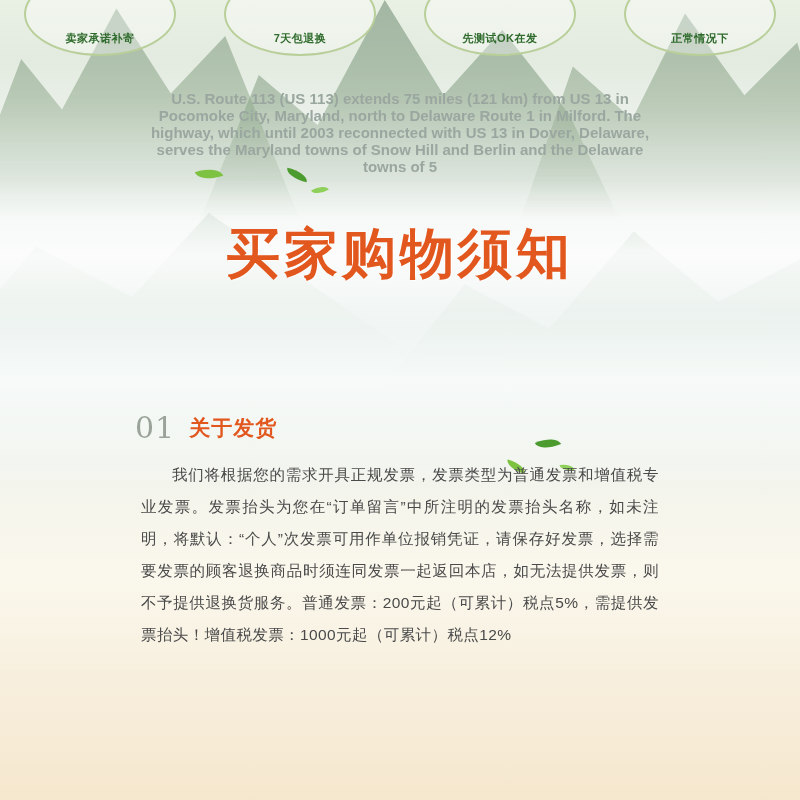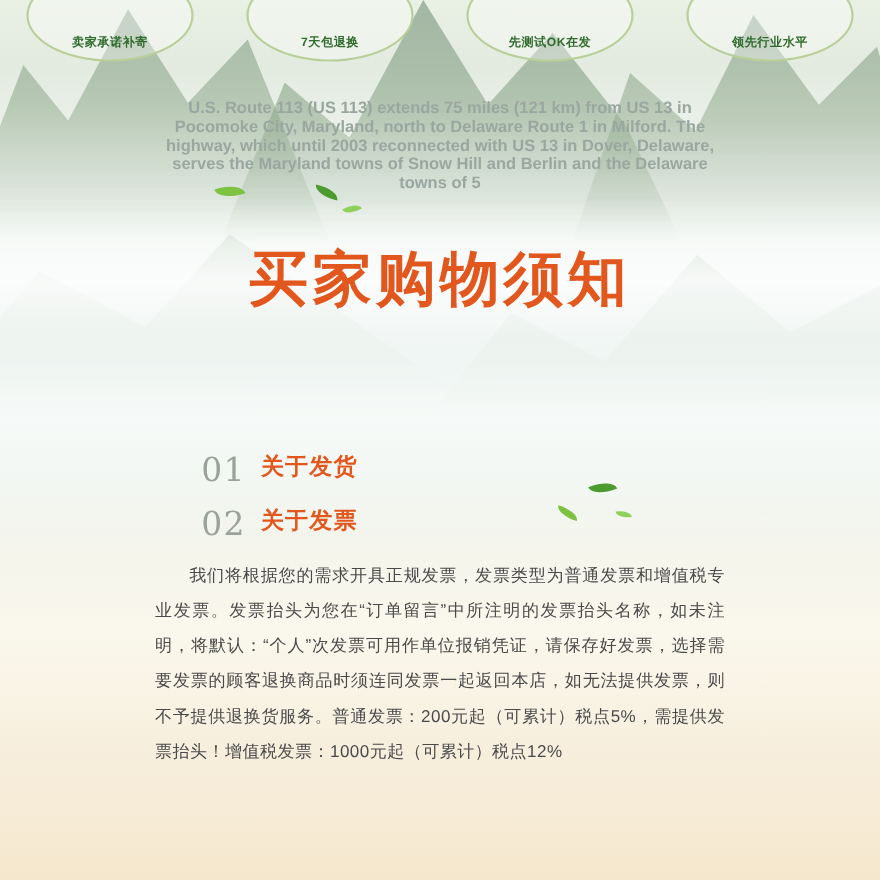--- a/index.html
+++ b/index.html
@@ -155,24 +155,23 @@
   
   .content {
     position: absolute;
     left: 0; top: 410px;
     width: 800px;
     z-index: 8;
   }
   .section { margin-bottom: 6px; }
   .section-head {
     display: flex;
-    align-items: flex-start;
+    align-items: center;
     padding-left: 135px;
     margin-bottom: 14px;
-    margin-left: 48px;
   }
   .sec-num {
     font-family: "DejaVu Serif", serif;
     font-size: 30px;
     color: #9aa39a;
     letter-spacing: 1px;
     margin-right: 14px;
   }
   .sec-title {
     font-size: 21px;
@@ -210,21 +209,21 @@
     <div class="badge">
       <span class="badge-label">卖家承诺补寄</span>
     </div>
     <div class="badge">
       <span class="badge-label">7天包退换</span>
     </div>
     <div class="badge">
       <span class="badge-label">先测试OK在发</span>
     </div>
     <div class="badge">
-      <span class="badge-label">领先行业水平</span>
+      <span class="badge-label">正常情况下</span>
     </div>
   </div>
 
   <div class="intro-en">U.S. Route 113 (US 113) extends 75 miles (121 km) from US 13 in Pocomoke City, Maryland, north to Delaware Route 1 in Milford. The highway, which until 2003 reconnected with US 13 in Dover, Delaware, serves the Maryland towns of Snow Hill and Berlin and the Delaware towns of 5</div>
 
   <div class="leaf" style="left:196px; top:168px; width:26px; height:12px; transform:rotate(-18deg);"></div>
   <div class="leaf dark" style="left:286px; top:170px; width:22px; height:10px; transform:rotate(12deg);"></div>
   <div class="leaf pale" style="left:312px; top:186px; width:16px; height:8px; transform:rotate(-30deg);"></div>
   <div class="leaf dark" style="left:536px; top:438px; width:24px; height:11px; transform:rotate(-22deg);"></div>
   <div class="leaf" style="left:506px; top:462px; width:20px; height:9px; transform:rotate(16deg);"></div>
@@ -237,21 +236,17 @@
   <div class="content">
 
     <div class="section">
       <div class="section-head">
         <span class="sec-num">01</span>
         <span class="sec-title">关于发货</span>
       </div>
     </div>
 
     <div class="section">
-      <div class="section-head">
-        <span class="sec-num">02</span>
-        <span class="sec-title">关于发票</span>
-      </div>
       <div class="sec-body" id="sec2-body">我们将根据您的需求开具正规发票，发票类型为普通发票和增值税专业发票。发票抬头为您在“订单留言”中所注明的发票抬头名称，如未注明，将默认：“个人”次发票可用作单位报销凭证，请保存好发票，选择需要发票的顾客退换商品时须连同发票一起返回本店，如无法提供发票，则不予提供退换货服务。普通发票：200元起（可累计）税点5%，需提供发票抬头！增值税发票：1000元起（可累计）税点12%</div>
     </div>
 
   </div>
 </div>
 
 </body></html>

